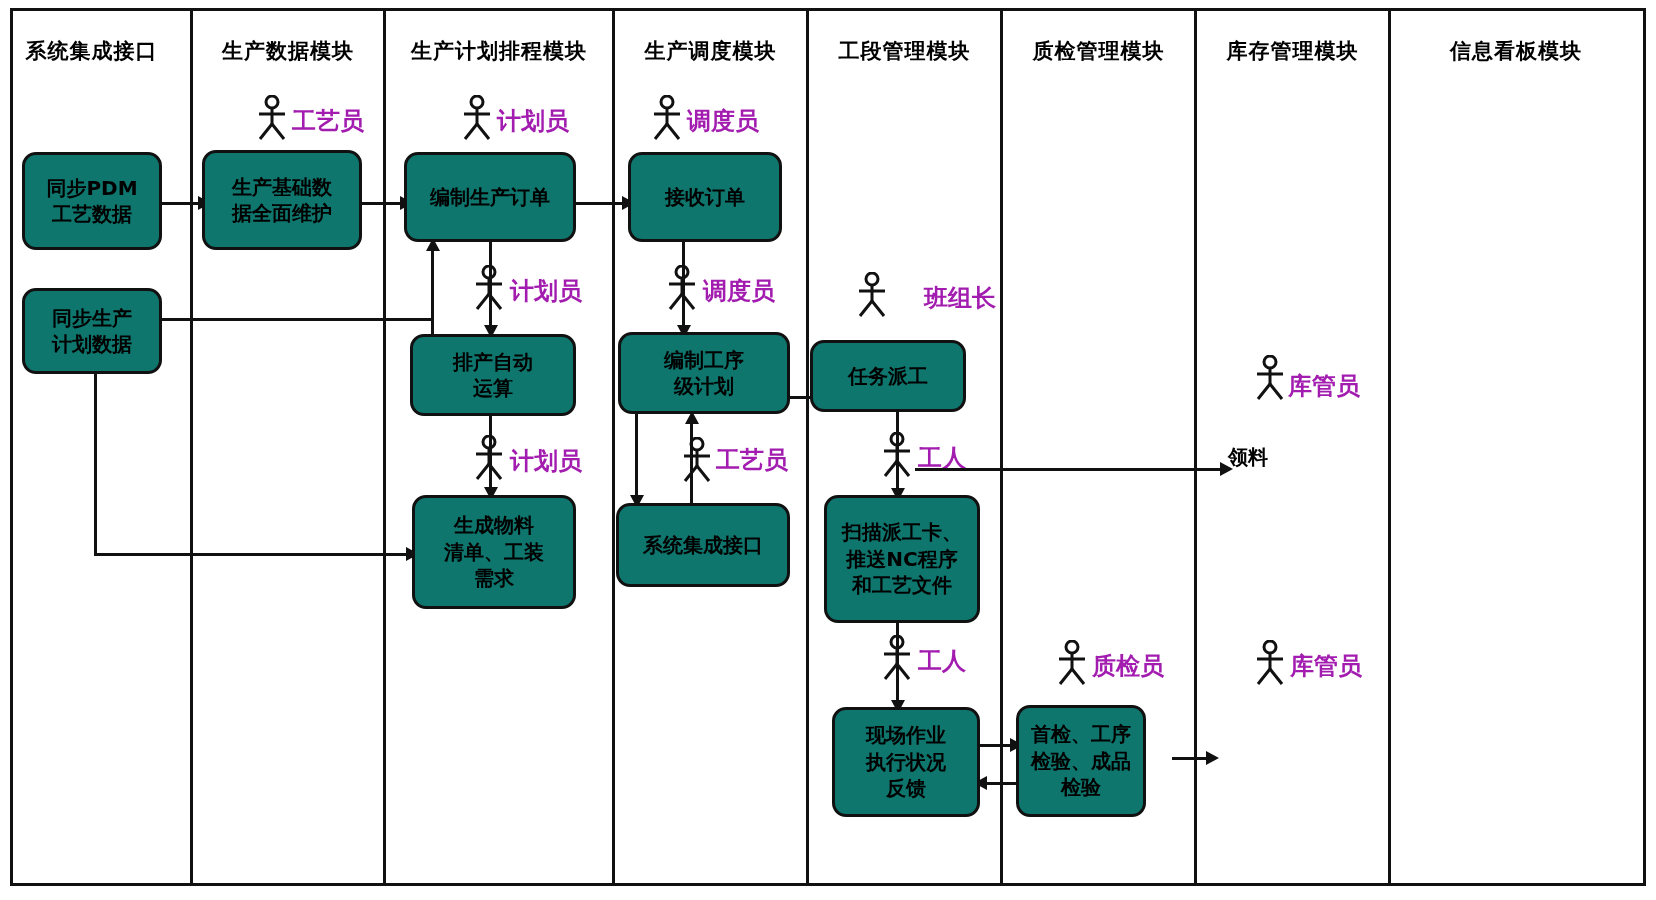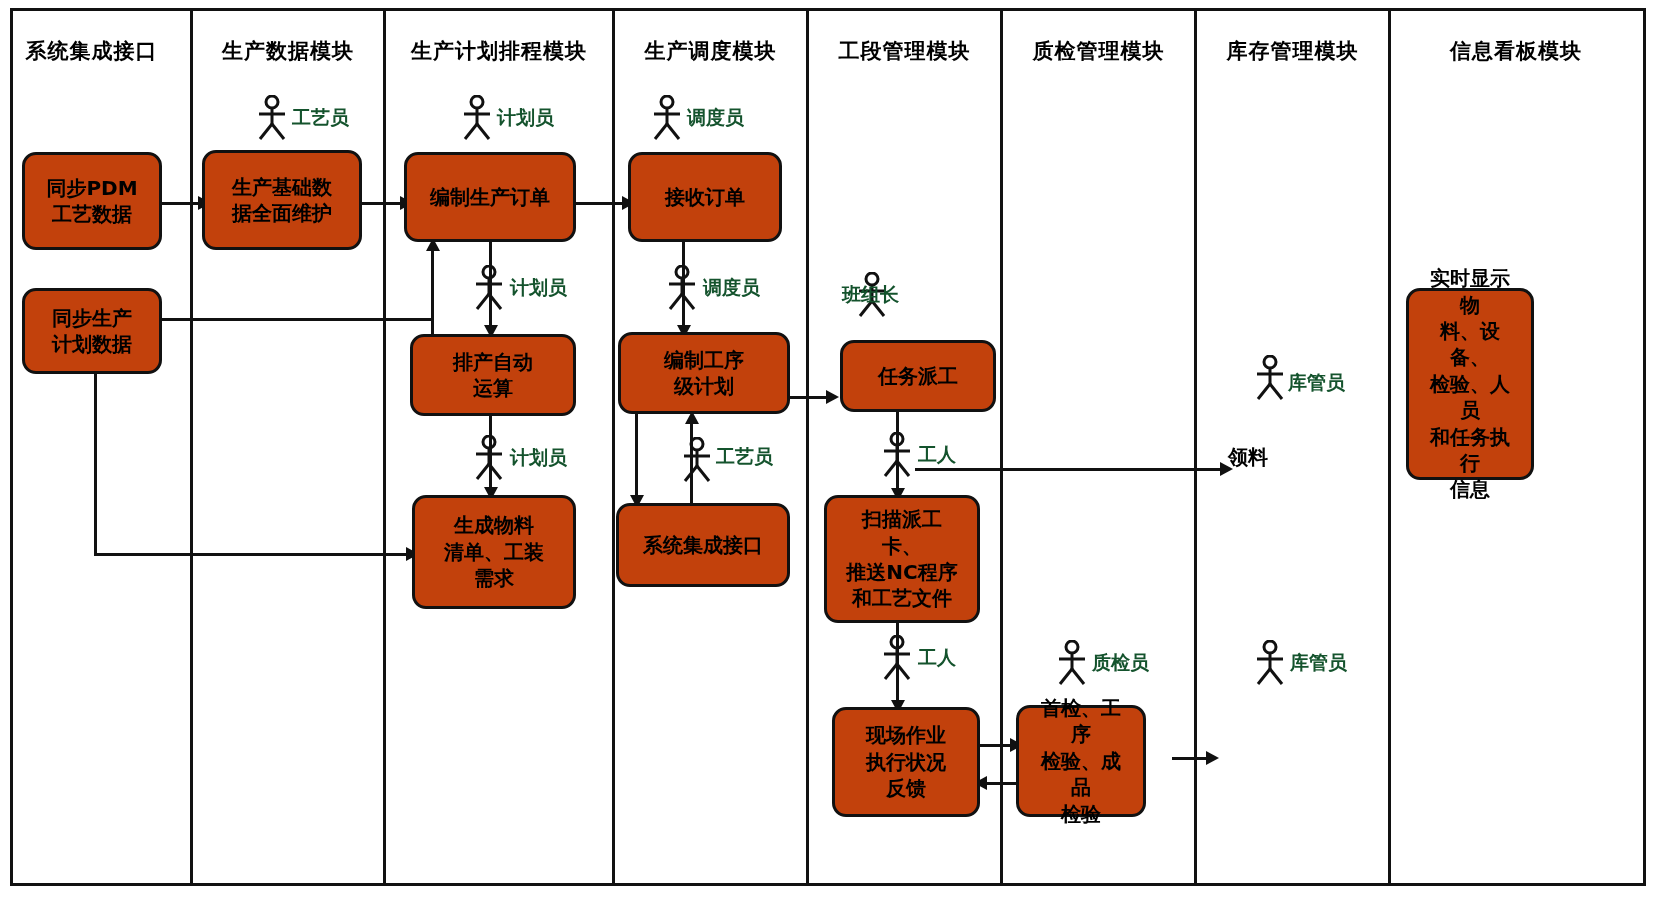--- a/index.html
+++ b/index.html
@@ -44,30 +44,30 @@
     letter-spacing: 1px;
     line-height: 1.1;
     white-space: nowrap;
   }
   
   .box {
     position: absolute;
     border: 3px solid #111;
     border-radius: 14px;
     box-sizing: border-box;
-    background: #c2410c;
+    background: #0f766e;
     display: flex;
     align-items: center;
     justify-content: center;
     text-align: center;
     font-weight: bold;
     font-size: 20px;
     line-height: 1.32;
     color: #000;
-    padding: 2px 17px;
+    padding: 2px 4px;
     white-space: pre-line;
   }
   
   .plain-label {
     position: absolute;
     font-weight: bold;
     font-size: 20px;
     color: #000;
     white-space: pre-line;
     line-height: 1.3;
@@ -75,22 +75,22 @@
   
   .actor {
     position: absolute;
     width: 34px;
     height: 46px;
   }
   .actor svg { display: block; }
   .actor-label {
     position: absolute;
     font-weight: bold;
-    font-size: 19px;
-    color: #14532d;
+    font-size: 24px;
+    color: #a21caf;
     white-space: nowrap;
   }
   
   .conn {
     position: absolute;
     background: #111;
   }
   .conn-h { height: 3px; }
   .conn-v { width: 3px; }
   .arrow {
@@ -199,21 +199,21 @@
 
   <div class="actor" style="left:855px; top:272px;">
     <svg width="34" height="46" viewBox="0 0 34 46">
       <circle cx="17" cy="7" r="6" fill="none" stroke="#111" stroke-width="3"></circle>
       <line x1="17" y1="13" x2="17" y2="30" stroke="#111" stroke-width="3"></line>
       <line x1="4" y1="19" x2="30" y2="19" stroke="#111" stroke-width="3"></line>
       <line x1="17" y1="29" x2="5" y2="44" stroke="#111" stroke-width="3"></line>
       <line x1="17" y1="29" x2="29" y2="44" stroke="#111" stroke-width="3"></line>
     </svg>
   </div>
-  <div class="actor-label" style="left:842px; top:282px;">班组长</div>
+  <div class="actor-label" style="left:924px; top:282px;">班组长</div>
 
   <div class="actor" style="left:472px; top:435px;">
     <svg width="34" height="46" viewBox="0 0 34 46">
       <circle cx="17" cy="7" r="6" fill="none" stroke="#111" stroke-width="3"></circle>
       <line x1="17" y1="13" x2="17" y2="30" stroke="#111" stroke-width="3"></line>
       <line x1="4" y1="19" x2="30" y2="19" stroke="#111" stroke-width="3"></line>
       <line x1="17" y1="29" x2="5" y2="44" stroke="#111" stroke-width="3"></line>
       <line x1="17" y1="29" x2="29" y2="44" stroke="#111" stroke-width="3"></line>
     </svg>
   </div>
@@ -348,31 +348,26 @@
   <div class="box" style="left:404px; top:152px; width:172px; height:90px;">编制生产订单</div>
   <div class="box" style="left:412px; top:495px; width:164px; height:114px;">生成物料
 清单、工装
 需求</div>
   <div class="box" style="left:410px; top:334px; width:166px; height:82px;">排产自动
 运算</div>
   <div class="box" style="left:628px; top:152px; width:154px; height:90px;">接收订单</div>
   <div class="box" style="left:618px; top:332px; width:172px; height:82px;">编制工序
 级计划</div>
   <div class="box" style="left:616px; top:503px; width:174px; height:84px;">系统集成接口</div>
-  <div class="box" style="left:840px; top:340px; width:156px; height:72px;">任务派工</div>
+  <div class="box" style="left:810px; top:340px; width:156px; height:72px;">任务派工</div>
   <div class="box" style="left:824px; top:495px; width:156px; height:128px;">扫描派工卡、
 推送NC程序
 和工艺文件</div>
   <div class="box" style="left:832px; top:707px; width:148px; height:110px;">现场作业
 执行状况
 反馈</div>
   <div class="box" style="left:1016px;top:705px; width:130px; height:112px;">首检、工序
 检验、成品
 检验</div>
-  <div class="box" style="left:1406px;top:288px; width:128px; height:192px;">实时显示物
-料、设备、
-检验、人员
-和任务执行
-信息</div>
 
   <div class="plain-label" style="left:1228px; top:444px;">领料</div>
 
 </div>
 
 </body></html>

